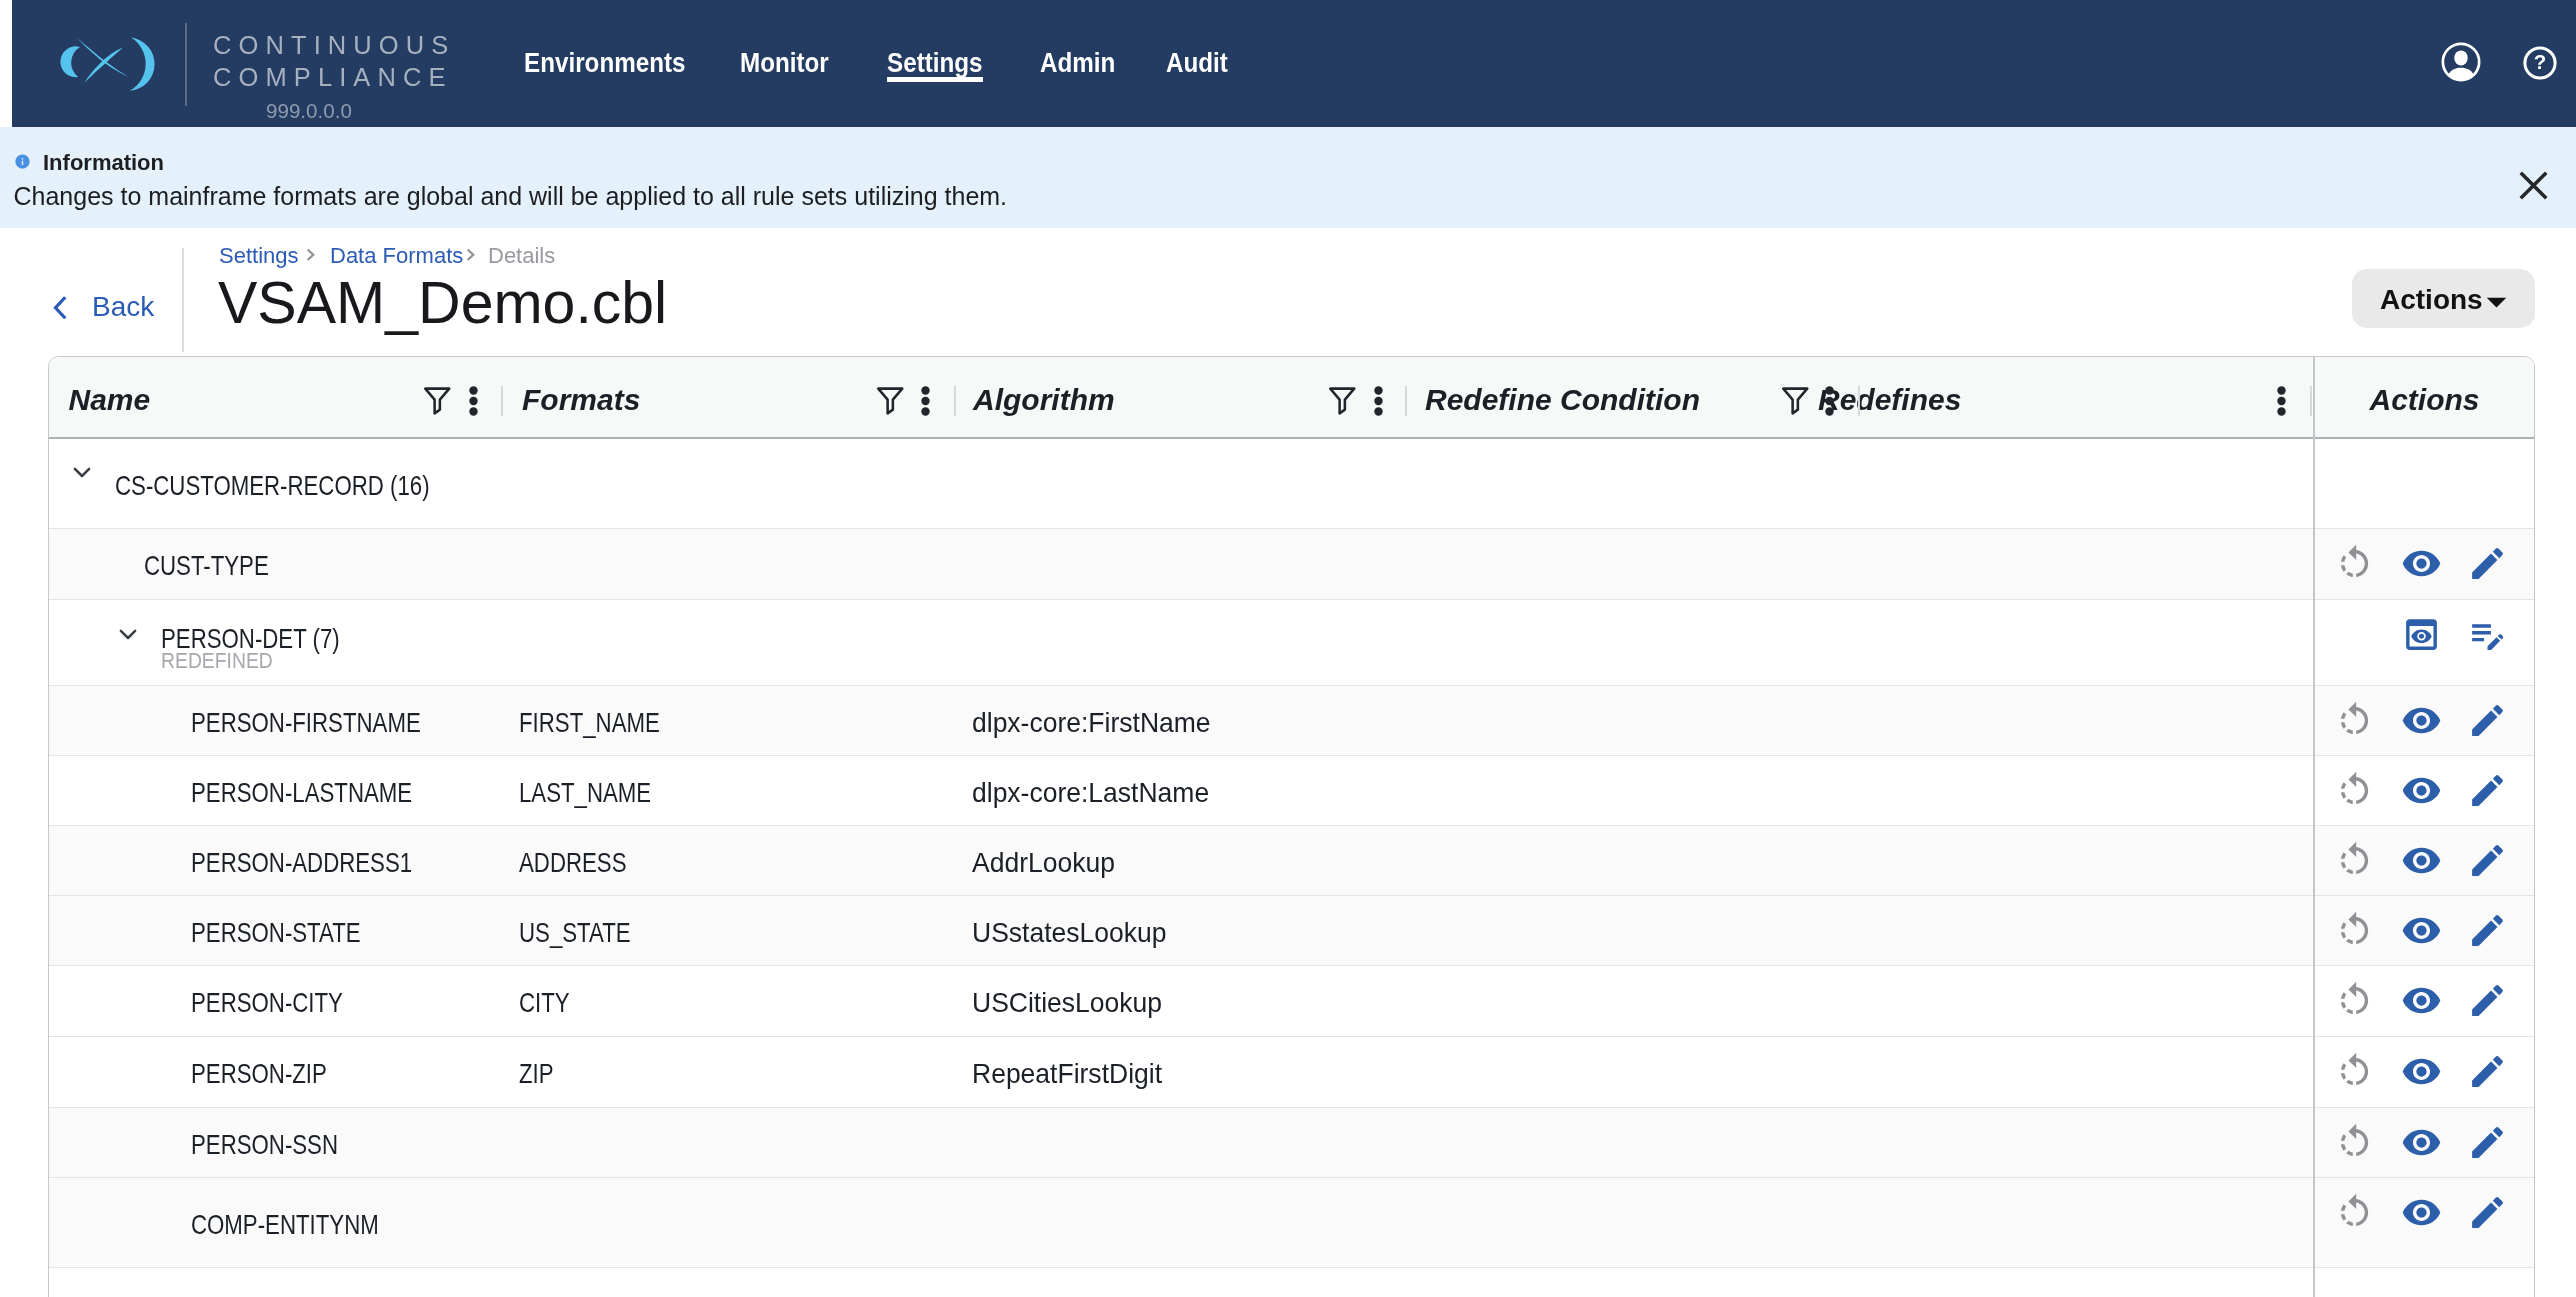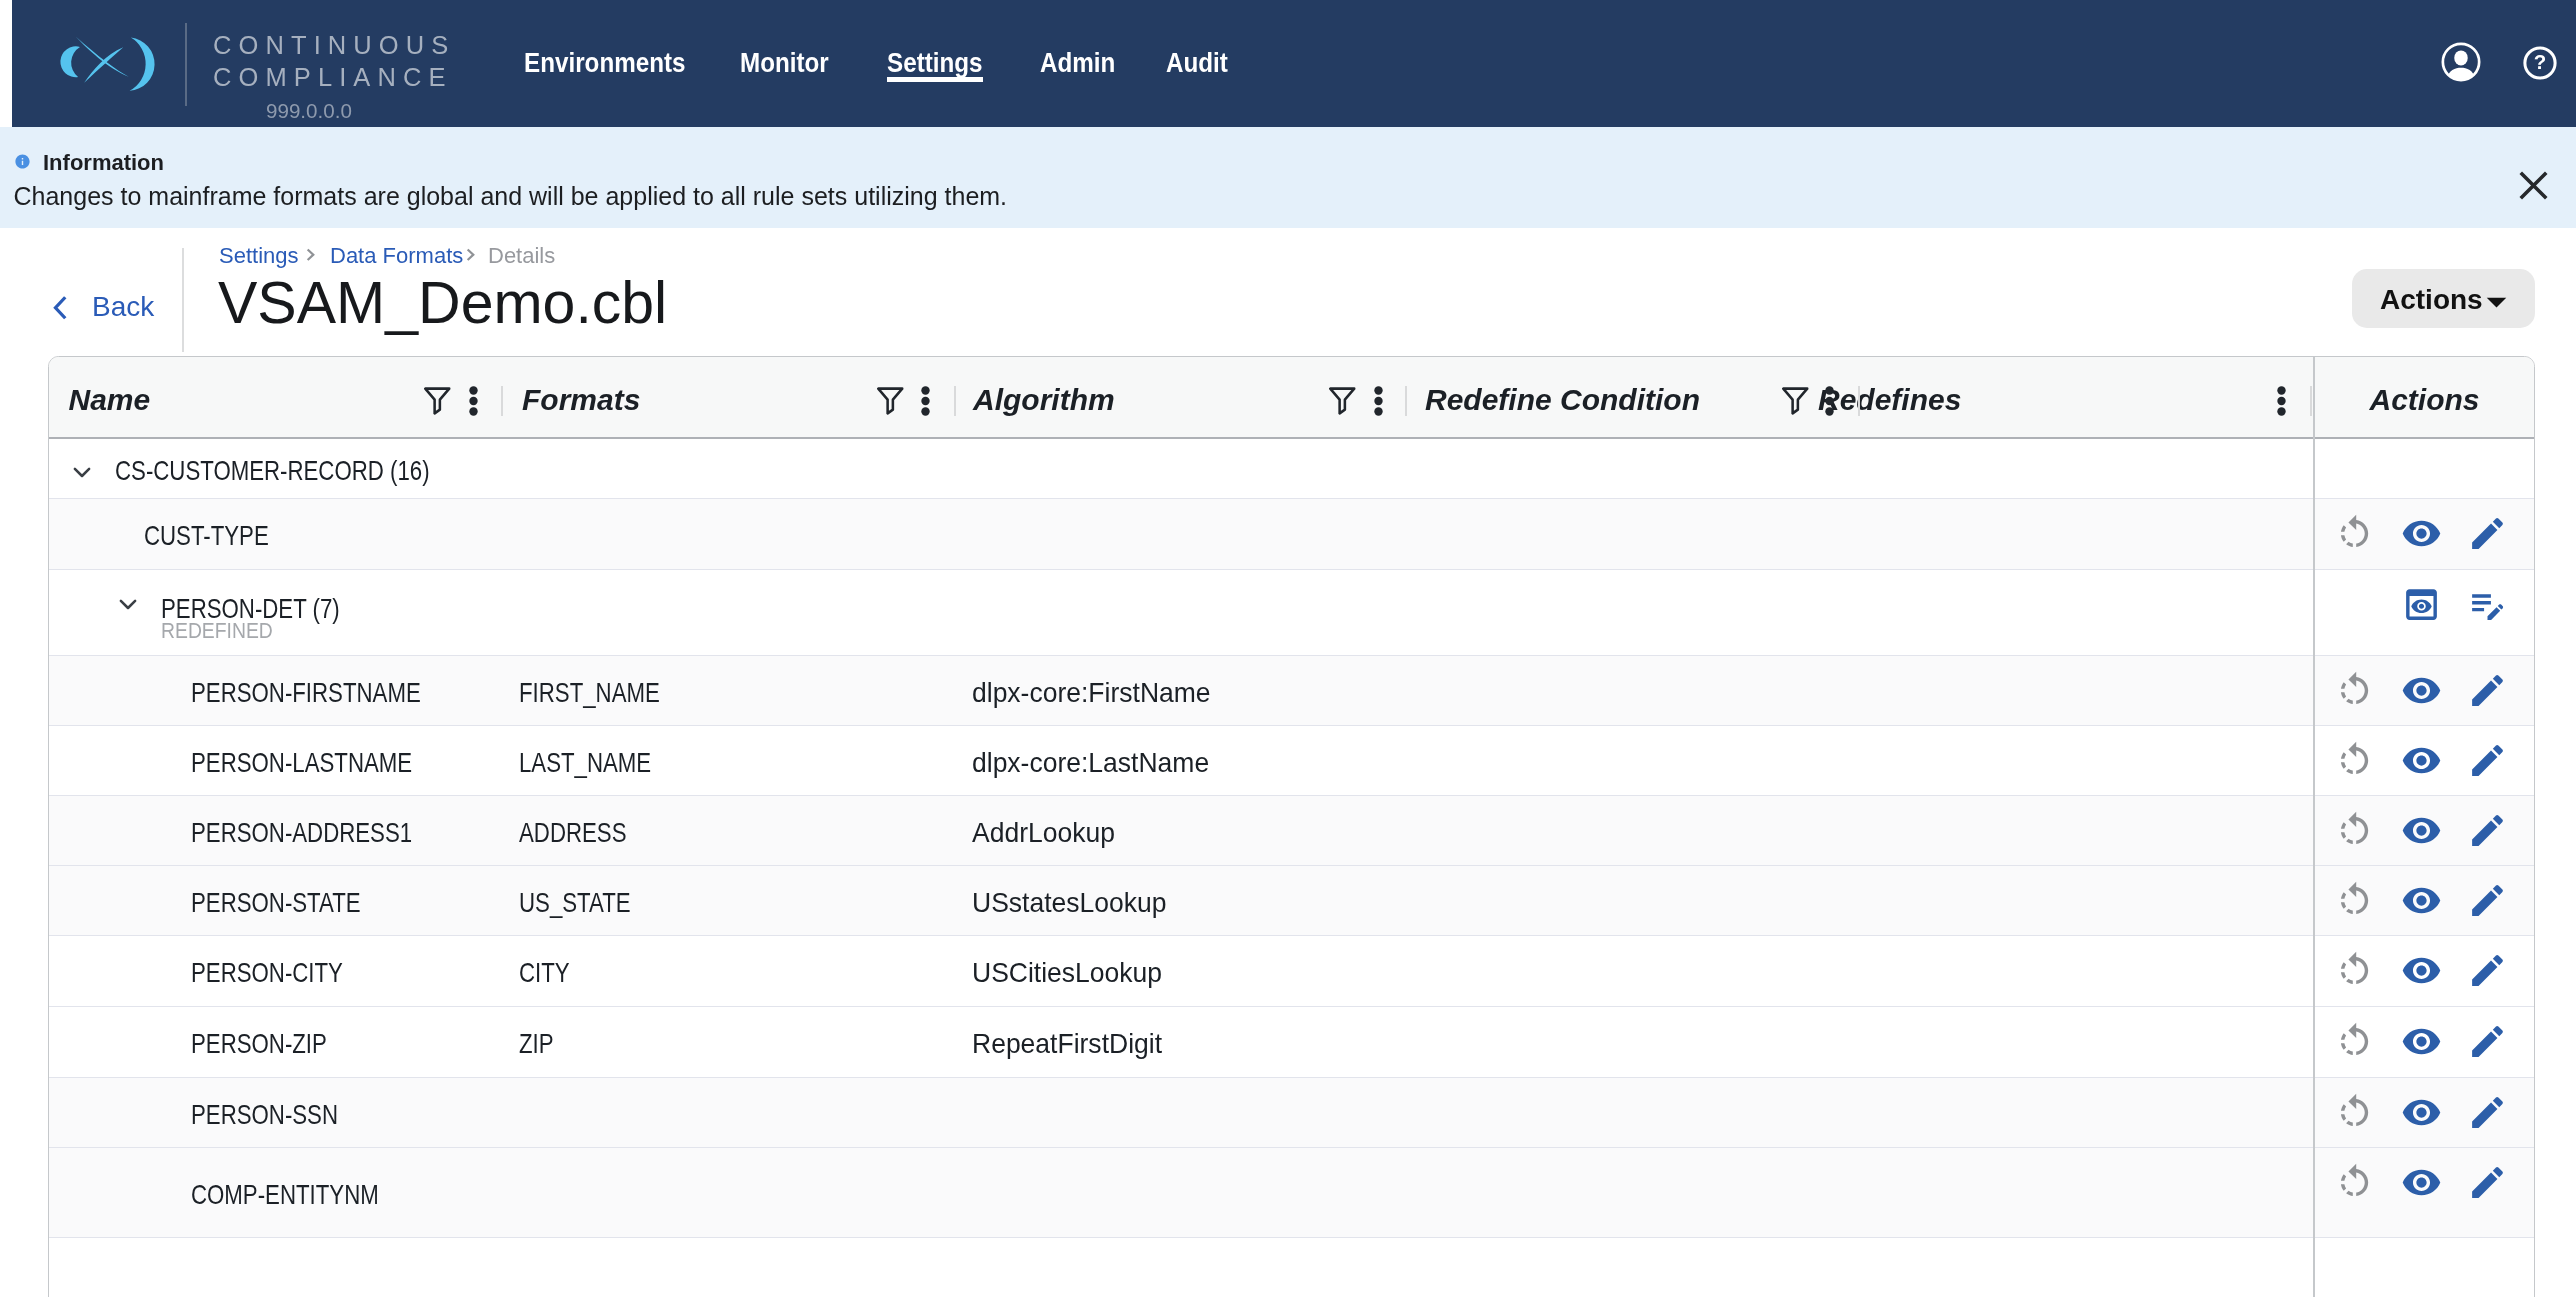--- a/index.html
+++ b/index.html
@@ -133,21 +133,21 @@
           <circle cx="6" cy="6" r="5.6" fill="#21262C"></circle>
           <circle cx="6" cy="20" r="5.6" fill="#21262C"></circle>
           <circle cx="6" cy="34" r="5.6" fill="#21262C"></circle>
         </svg>
         <div style="position:absolute;left:452px;top:28.5px;width:2.3px;height:30px;background:#D9DADB"></div>
         <div style="position:absolute;left:905px;top:28.5px;width:2.3px;height:30px;background:#D9DADB"></div>
         <div style="position:absolute;left:1356px;top:28.5px;width:2.3px;height:30px;background:#D9DADB"></div>
         <div style="position:absolute;left:1809px;top:28.5px;width:2.3px;height:30px;background:#D9DADB"></div>
         <div style="position:absolute;left:2261px;top:28.5px;width:2.3px;height:30px;background:#D9DADB"></div>
       </div>
-    <div class="row" style="height:60px">
+    <div class="row" style="height:90px">
         <svg style="position:absolute;left:24px;top:28px" width="18" height="12" viewBox="0 0 24 16">
           <path d="M2.5 2.5 L12 12 L21.5 2.5" fill="none" stroke="#3A3F45" stroke-width="3.4" stroke-linecap="round" stroke-linejoin="round"></path>
         </svg>
         <span class="tx caps" style="left:66px">CS-CUSTOMER-RECORD (16)</span>
       </div>
 <div class="row gray" style="height:71px">
         <span class="tx caps" style="left:95px">CUST-TYPE</span>
         <svg style="position:absolute;left:2285px;top:14.3px" width="41" height="41" viewBox="0 0 24 24">
           <path fill="#8F9194" d="M7.11 8.53 5.7 7.11C4.8 8.27 4.24 9.61 4.07 11h2.02c.14-.87.49-1.72 1.02-2.47zM6.09 13H4.07c.17 1.39.72 2.73 1.62 3.89l1.41-1.42c-.52-.75-.87-1.59-1.01-2.47zm1.01 5.32c1.16.9 2.51 1.44 3.9 1.61V17.9c-.87-.15-1.71-.49-2.46-1.03l-1.44 1.45zM13 4.07V1L8.45 5.55 13 10V6.09c2.84.48 5 2.94 5 5.91s-2.16 5.43-5 5.91v2.02c3.95-.49 7-3.85 7-7.93s-3.05-7.44-7-7.93z"></path>
         </svg>

